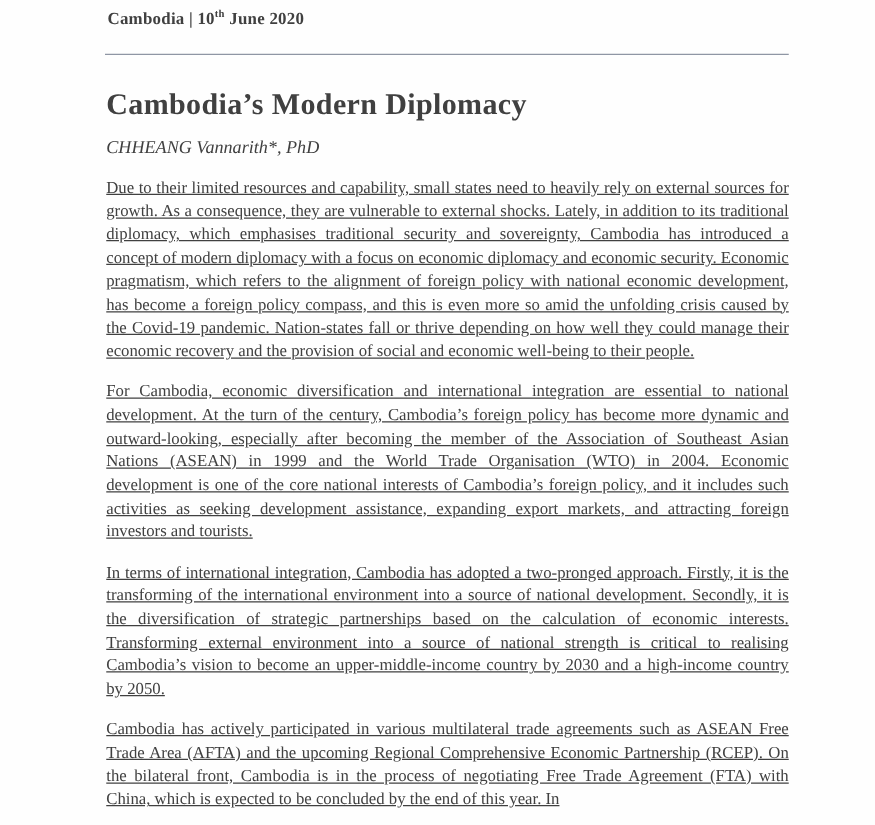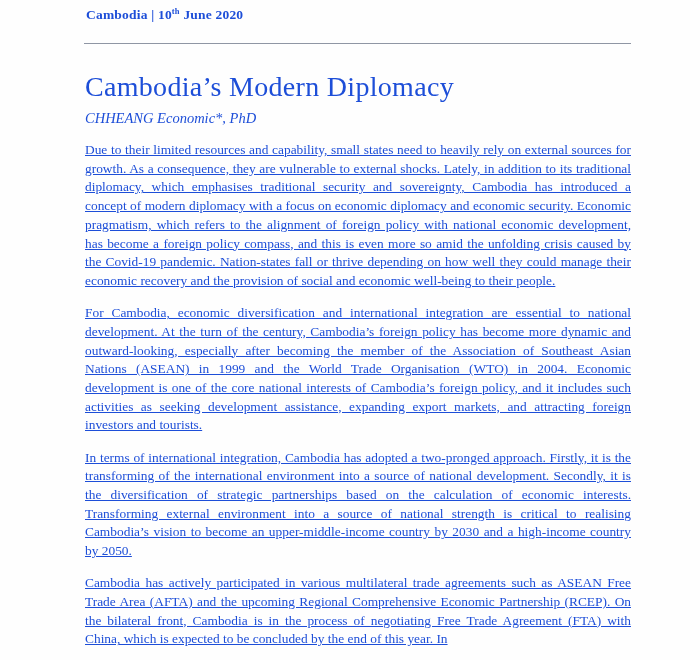--- a/index.html
+++ b/index.html
@@ -7,21 +7,21 @@
     padding: 0;
     background: #ffffff;
   }
   .page {
     position: relative;
     width: 700px;
     height: 660px;
     background: #fefefe;
     overflow: hidden;
     font-family: "Liberation Serif", "DejaVu Serif", serif;
-    color: #1d4ed8;
+    color: #404040;
   }
   .dateline {
     position: absolute;
     left: 86px;
     top: 7px;
     font-size: 13.5px;
     font-weight: bold;
     letter-spacing: 0.2px;
     white-space: nowrap;
   }
@@ -38,22 +38,22 @@
     height: 0;
     margin: 0;
     border: none;
     border-top: 1.5px solid #8f96a4;
   }
   .article-title {
     position: absolute;
     left: 85px;
     top: 71px;
     margin: 0;
-    font-size: 28px;
-    font-weight: normal;
+    font-size: 24px;
+    font-weight: bold;
     letter-spacing: 0.3px;
     white-space: nowrap;
   }
   .byline {
     position: absolute;
     left: 85px;
     top: 110px;
     margin: 0;
     font-size: 14.5px;
     font-style: italic;
@@ -79,21 +79,21 @@
 <div class="page">
 
   <div class="dateline">
     <span>Cambodia | 10</span><sup>th</sup><span> June 2020</span>
   </div>
 
   <hr class="header-divider">
 
   <h1 class="article-title">Cambodia’s Modern Diplomacy</h1>
 
-  <p class="byline">CHHEANG Economic*, PhD</p>
+  <p class="byline">CHHEANG Vannarith*, PhD</p>
 
   <div class="body-text">
     <p>Due to their limited resources and capability, small states need to heavily rely on external sources for growth. As a consequence, they are vulnerable to external shocks.  Lately, in addition to its traditional diplomacy, which emphasises traditional security and sovereignty, Cambodia has introduced a concept of modern diplomacy with a focus on economic diplomacy and economic security. Economic pragmatism, which refers to the alignment of foreign policy with national economic development, has become a foreign policy compass, and this is even more so amid the unfolding crisis caused by the Covid-19 pandemic. Nation-states fall or thrive depending on how well they could manage their economic recovery and the provision of social and economic well-being to their people.</p>
     <p>For Cambodia, economic diversification and international integration are essential to national development. At the turn of the century, Cambodia’s foreign policy has become more dynamic and outward-looking, especially after becoming the member of the Association of Southeast Asian Nations (ASEAN) in 1999 and the World Trade Organisation (WTO) in 2004. Economic development is one of the core national interests of Cambodia’s foreign policy, and it includes such activities as seeking development assistance, expanding export markets, and attracting foreign investors and tourists.</p>
     <p>In terms of international integration, Cambodia has adopted a two-pronged approach. Firstly, it is the transforming of the international environment into a source of national development. Secondly, it is the diversification of strategic partnerships based on the calculation of economic interests. Transforming external environment into a source of national strength is critical to realising Cambodia’s vision to become an upper-middle-income country by 2030 and a high-income country by 2050.</p>
     <p>Cambodia has actively participated in various multilateral trade agreements such as ASEAN Free Trade Area (AFTA) and the upcoming Regional Comprehensive Economic Partnership (RCEP). On the bilateral front, Cambodia is in the process of negotiating Free Trade Agreement (FTA) with China, which is expected to be concluded by the end of this year. In</p>
   </div>
 
 </div>
 

